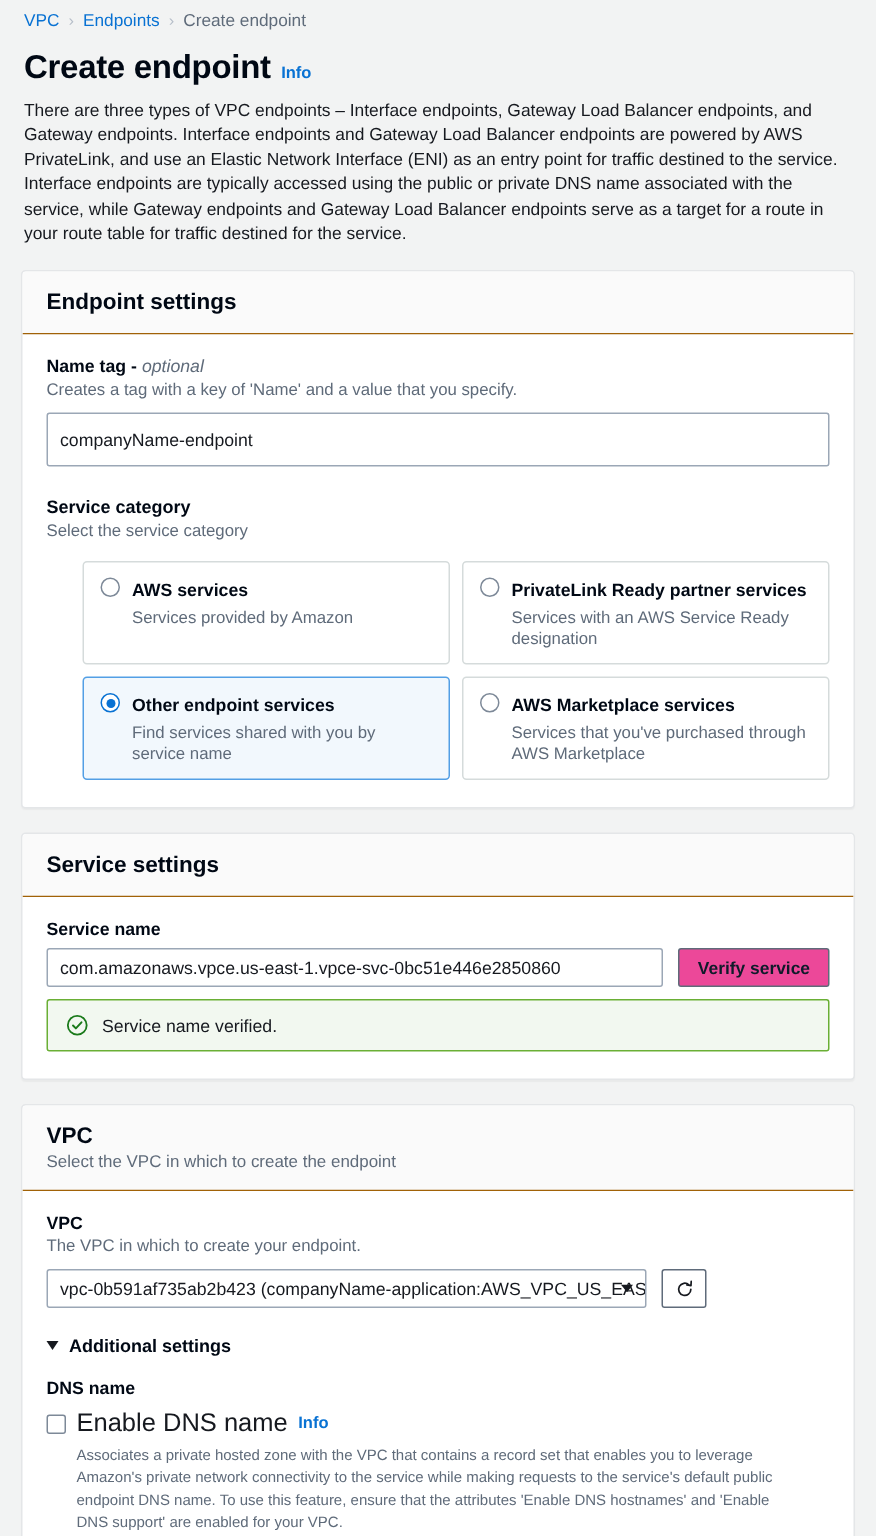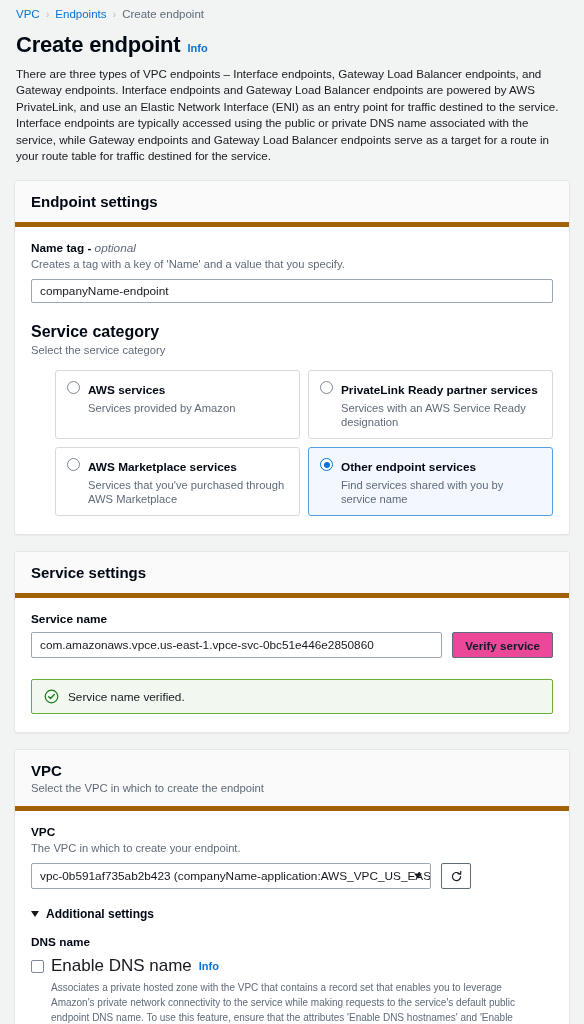--- a/index.html
+++ b/index.html
@@ -34,43 +34,43 @@
   
   .card {
     background: #ffffff;
     border: 1px solid #e4e6e8;
     border-radius: 3px;
     box-shadow: 0 1px 1px rgba(0,0,0,0.04);
     margin-top: 16px;
   }
   .card-header {
     background: #fafafa;
-    border-bottom: 5px solid #a16207;
+    border-bottom: 1px solid #a16207;
     padding: 12px 16px;
     border-radius: 3px 3px 0 0;
   }
   .card-title { font-size: 15px; font-weight: 700; color: #000814; }
   .card-sub { font-size: 11.3px; color: #5f6b7a; margin-top: 3px; }
   .card-body { padding: 14px 16px 18px 16px; }
 
   
   .field { margin-bottom: 4px; }
   .label { font-size: 11.8px; font-weight: 700; color: #000814; }
   .label .opt { font-weight: 400; font-style: italic; color: #5f6b7a; }
   .desc { font-size: 11.2px; color: #5f6b7a; margin-top: 2px; line-height: 15px; }
   .text-input {
-    width: 100%; height: 24px;
+    width: 100%; height: 36px;
     border: 1px solid #9ba7b6; border-radius: 2px;
     background: #fff; padding: 0 8px;
     font-family: "Liberation Sans", sans-serif;
     font-size: 11.8px; color: #16191f;
   }
   .text-input::placeholder { color: #9ba7b6; }
 
-  .section-head { font-size: 16px; font-weight: 700; color: #000814; }
+  .section-head { font-size: 12px; font-weight: 700; color: #000814; }
 
   
   .radio-grid {
     display: grid; grid-template-columns: 1fr 1fr;
     gap: 8px; margin-top: 12px; padding-left: 24px;
   }
   .radio-card {
     border: 1px solid #d5dbdb; border-radius: 3px;
     background: #fff; padding: 9px 11px;
     display: flex; gap: 8px; align-items: flex-start;
@@ -104,21 +104,21 @@
   }
   .icon-btn {
     width: 30px; height: 26px;
     border: 1px solid #5f6b7a; border-radius: 2px;
     background: #fff; display: flex; align-items: center; justify-content: center;
     cursor: pointer;
   }
 
   
   .alert-success {
-    margin-top: 21px;
+    margin-top: 8px;
     border: 1px solid #6aaf35; border-radius: 2px;
     background: #f2f8f0;
     padding: 9px 12px;
     display: flex; align-items: center; gap: 9px;
   }
   .alert-text { font-size: 11.8px; color: #16191f; }
 
   
   .select {
     position: relative; width: 100%; height: 26px;
@@ -204,32 +204,32 @@
               <div class="rc-desc">Services provided by Amazon</div>
             </span>
           </div>
           <div class="radio-card">
             <span class="radio"></span>
             <span>
               <span class="rc-title">PrivateLink Ready partner services</span>
               <div class="rc-desc">Services with an AWS Service Ready designation</div>
             </span>
           </div>
+          <div class="radio-card selected">
+            <span class="radio on"></span>
+            <span>
+              <span class="rc-title">Other endpoint services</span>
+              <div class="rc-desc">Find services shared with you by service name</div>
+            </span>
+          </div>
           <div class="radio-card">
             <span class="radio"></span>
             <span>
               <span class="rc-title">AWS Marketplace services</span>
               <div class="rc-desc">Services that you've purchased through AWS Marketplace</div>
-            </span>
-          </div>
-          <div class="radio-card selected">
-            <span class="radio on"></span>
-            <span>
-              <span class="rc-title">Other endpoint services</span>
-              <div class="rc-desc">Find services shared with you by service name</div>
             </span>
           </div>
         </div>
       </div>
 
     </div>
   </div>
 
   <div class="card">
     <div class="card-header">

